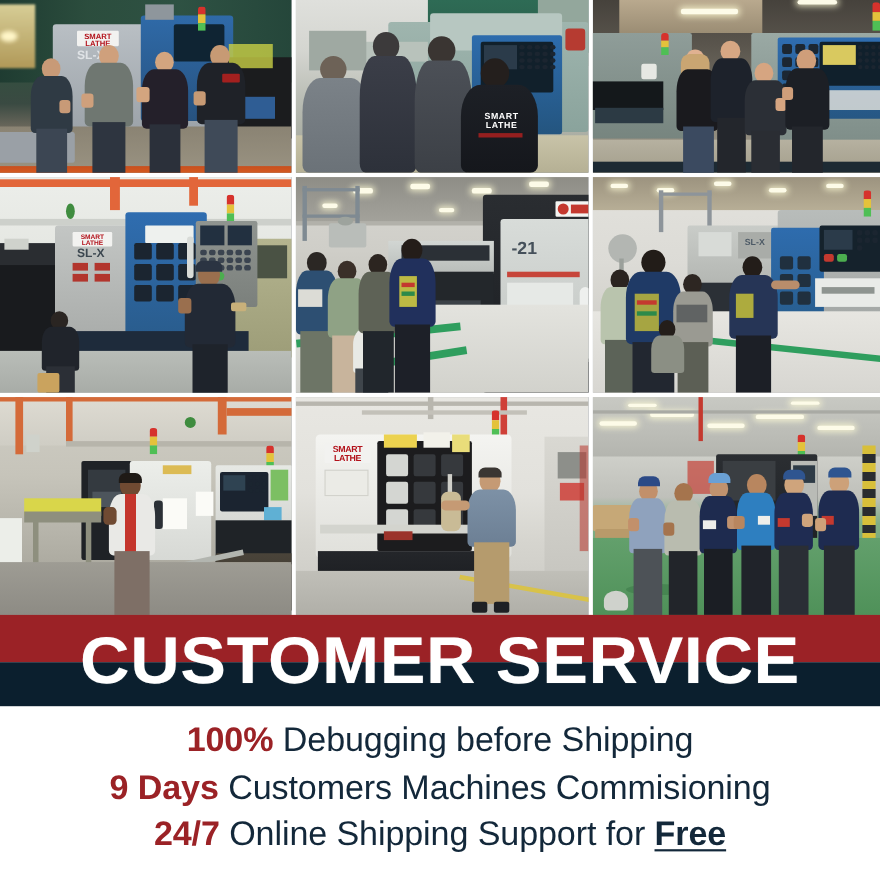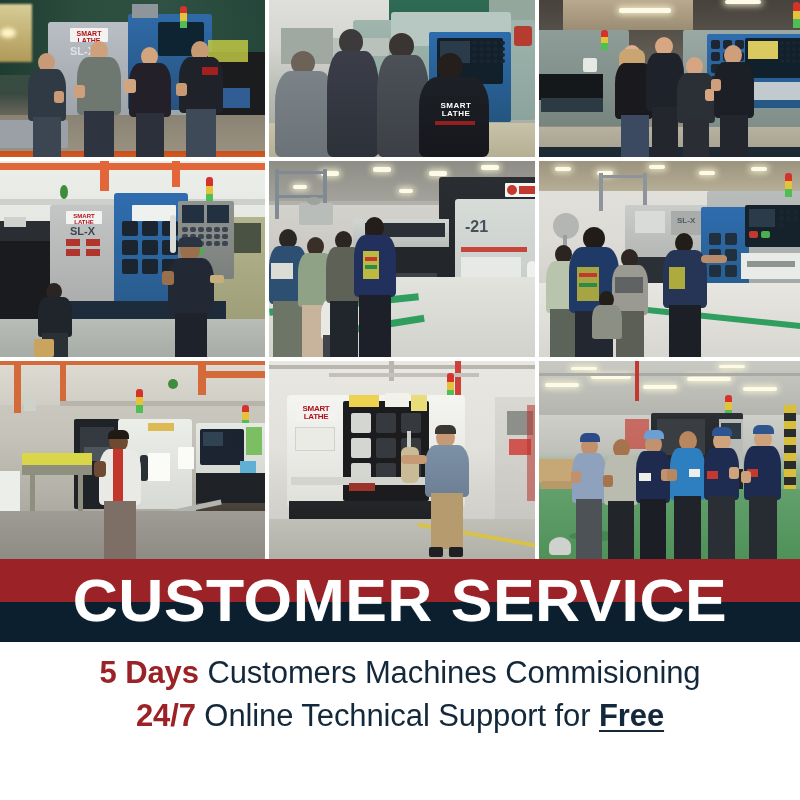--- a/index.html
+++ b/index.html
@@ -839,20 +839,23 @@
     </div>
 
   </div>
 
   <div class="band-red"></div>
   <div class="band-navy"></div>
   <div class="poster-title">CUSTOMER SERVICE</div>
 
   <div class="claims">
     <div class="claim">
-      <span class="hl">5 Days</span><span> Customers Machines Commisioning</span>
+      <span class="hl">100%</span><span> Debugging before Shipping</span>
     </div>
     <div class="claim">
-      <span class="hl">24/7</span><span> Online Technical Support for </span><span class="free">Free</span>
+      <span class="hl">9 Days</span><span> Customers Machines Commisioning</span>
+    </div>
+    <div class="claim">
+      <span class="hl">24/7</span><span> Online Shipping Support for </span><span class="free">Free</span>
     </div>
   </div>
 
 </div>
 
 </body></html>

